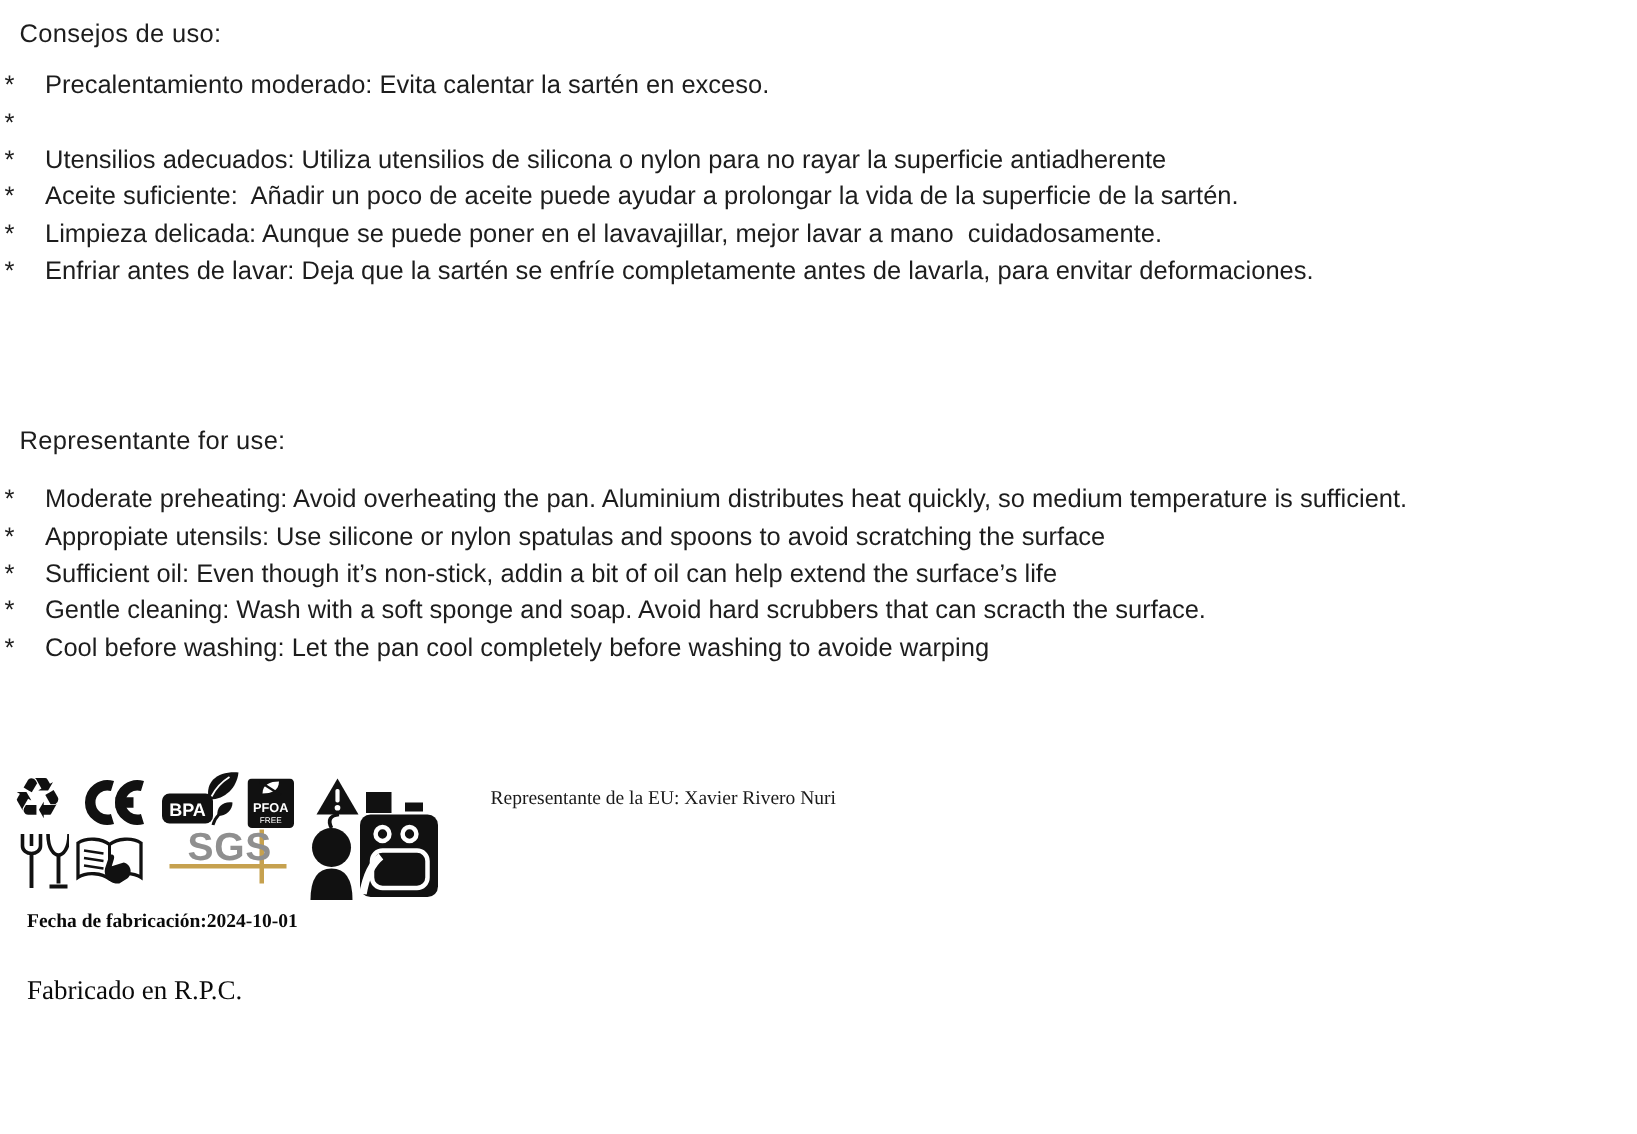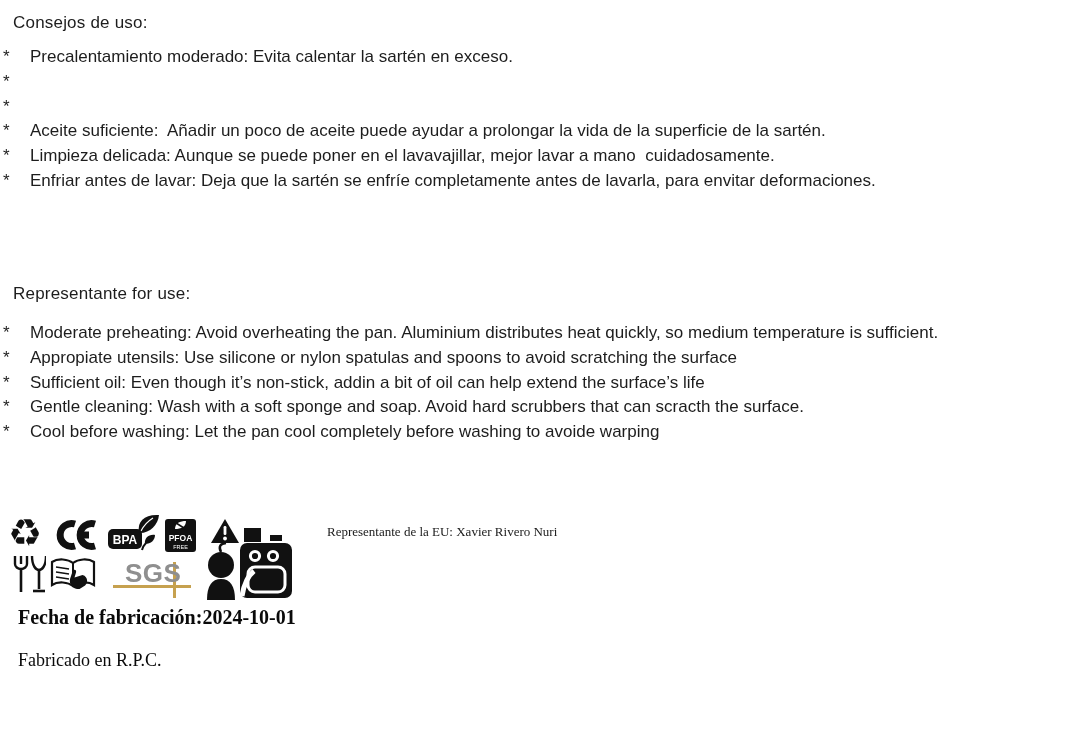--- a/index.html
+++ b/index.html
@@ -9,21 +9,21 @@
   }
   .abs{position:absolute;}
   
   .section-title{font-size:17px;font-weight:400;letter-spacing:.2px;margin:10px;}
   ul.tips{list-style:none;margin:0;padding:0;}
   ul.tips li{display:flex;align-items:flex-start;line-height:24.8px;font-size:17px;}
   ul.tips .star{width:27px;flex:0 0 27px;font-size:17px;}
   ul.tips .tip-text{white-space:pre-wrap;}
   
   .serif{font-family:"Liberation Serif", serif;}
-  .mfg-line{font-weight:700;font-size:20px;color:#0a0a0a;white-space:pre;}
+  .mfg-line{font-weight:700;font-size:13px;color:#0a0a0a;white-space:pre;}
   .made-in{font-weight:400;font-size:18px;color:#0a0a0a;}
   
   .contact{font-family:"Liberation Serif", serif;color:#1a1a1a;}
   .rep-line{font-size:13px;white-space:pre;}
   .addr-line{font-size:12.5px;line-height:15.5px;white-space:pre;}
   
   .icon{position:absolute;}
   .recycle{font-size:38px;line-height:38px;color:#101010;}
   .sgs-wrap{width:80px;height:42px;}
   .sgs-text{position:absolute;left:12px;top:0;font-size:26px;font-weight:700;
@@ -39,20 +39,21 @@
 <ul class="tips abs" style="left:3px;top:45px;">
     <li>
     <span class="star">*</span>
     <span class="tip-text">Precalentamiento moderado: Evita calentar la sartén en exceso.</span>
   </li>
     <li>
     <span class="star">*</span>
   </li>
     <li>
     <span class="star">*</span>
+    <span class="tip-text">Utensilios adecuados: Utiliza utensilios de silicona o nylon para no rayar la superficie antiadherente</span>
   </li>
     <li>
     <span class="star">*</span>
     <span class="tip-text">Aceite suficiente:  Añadir un poco de aceite puede ayudar a prolongar la vida de la superficie de la sartén.</span>
   </li>
     <li>
     <span class="star">*</span>
     <span class="tip-text">Limpieza delicada: Aunque se puede poner en el lavavajillar, mejor lavar a mano  cuidadosamente.</span>
   </li>
     <li>
@@ -138,21 +139,21 @@
     <path d="M21 36 h12" stroke="#111" stroke-width="2.6"></path>
   </svg>
 
   <svg class="icon" style="left:42px;top:45px;" width="47" height="34" viewBox="0 0 47 34">
     <path d="M2 5 C8 1 18 2 23 6 C28 2 38 1 44 5 V28 C38 24 28 25 23 29 C18 25 8 24 2 28 Z" fill="#fff" stroke="#111" stroke-width="2.2"></path>
     <path d="M23 6 V29" stroke="#111" stroke-width="2"></path>
     <path d="M6 10 L19 12 M6 15 L19 17 M6 20 L19 22" stroke="#111" stroke-width="1.6"></path>
     <path d="M27 32 c-5 -1 -8 -5 -7 -10 l3 -9 c2.5 -1 3.5 .5 3 2.5 l-1.5 5 8 -2.5 c6 1.5 6 9.5 1 11.5 l-4 2.5 z" fill="#111"></path>
   </svg>
 
-  <div class="icon sgs-wrap" style="left:105px;top:46px;">
+  <div class="icon sgs-wrap" style="left:105px;top:37px;">
     <div class="sgs-hline"></div>
     <div class="sgs-vline"></div>
     <span class="sgs-text">SGS</span>
   </div>
 </div>
 
 <div class="abs serif mfg-line" style="left:18px;top:606px;"><span>Fecha de fabricación:</span><span>2024-10-01</span></div>
 
 <div class="abs serif made-in" style="left:18px;top:650px;">Fabricado en R.P.C.</div>
 

